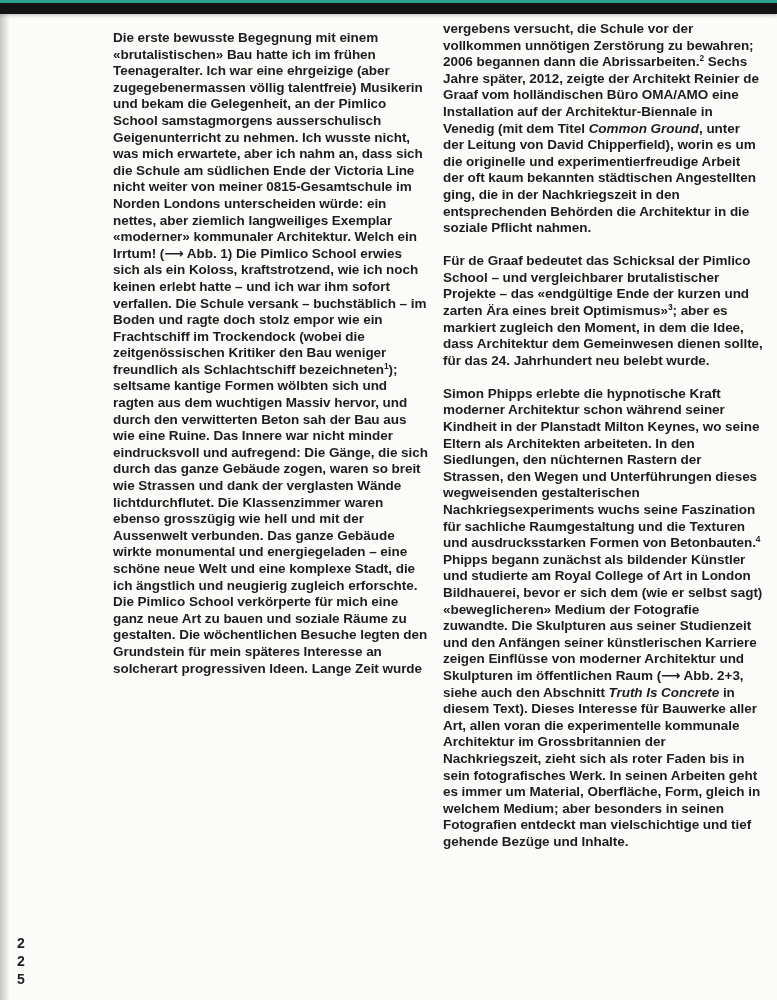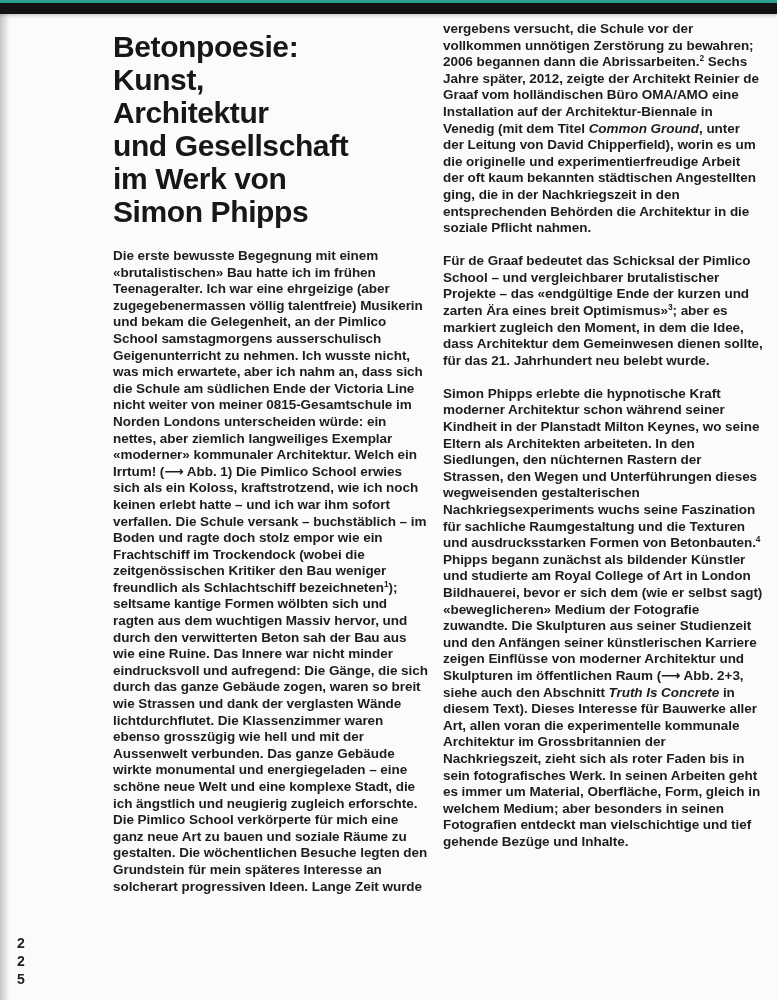--- a/index.html
+++ b/index.html
@@ -40,35 +40,29 @@
   .page-number div{margin:0;}
 </style>
 </head>
 <body>
 
 <div class="top-teal"></div>
 <div class="top-black"></div>
 <div class="edge-shade"></div>
 
 <div class="col col-left">
-  <h1 class="doc-title">Betonpoesie:
-Kunst,
-Architektur
-und Gesellschaft
-im Werk von
-Simon Phipps</h1>
   <div>
       <p><span>Die erste bewusste Begegnung mit einem «brutalistischen» Bau hatte ich im frühen Teenageralter. Ich war eine ehrgeizige (aber zugegebenermassen völlig talentfreie) Musikerin und bekam die Gelegenheit, an der Pimlico School samstagmorgens ausserschulisch Geigenunterricht zu nehmen. Ich wusste nicht, was mich erwartete, aber ich nahm an, dass sich die Schule am südlichen Ende der Victoria Line nicht weiter von meiner 0815-Gesamtschule im Norden Londons unterscheiden würde: ein nettes, aber ziemlich langweiliges Exemplar «moderner» kommunaler Architektur. Welch ein Irrtum! (⟶ Abb. 1) Die Pimlico School erwies sich als ein Koloss, kraftstrotzend, wie ich noch keinen erlebt hatte – und ich war ihm sofort verfallen. Die Schule versank – buchstäblich – im Boden und ragte doch stolz empor wie ein Frachtschiff im Trockendock (wobei die zeitgenössischen Kritiker den Bau weniger freundlich als Schlachtschiff bezeichneten</span><sup>1</sup><span>); seltsame kantige Formen wölbten sich und ragten aus dem wuchtigen Massiv hervor, und durch den verwitterten Beton sah der Bau aus wie eine Ruine. Das Innere war nicht minder eindrucksvoll und aufregend: Die Gänge, die sich durch das ganze Gebäude zogen, waren so breit wie Strassen und dank der verglasten Wände lichtdurchflutet. Die Klassenzimmer waren ebenso grosszügig wie hell und mit der Aussenwelt verbunden. Das ganze Gebäude wirkte monumental und energiegeladen – eine schöne neue Welt und eine komplexe Stadt, die ich ängstlich und neugierig zugleich erforschte. Die Pimlico School verkörperte für mich eine ganz neue Art zu bauen und soziale Räume zu gestalten. Die wöchentlichen Besuche legten den Grundstein für mein späteres Interesse an solcherart progressiven Ideen. Lange Zeit wurde</span></p>
     </div>
 </div>
 
 <div class="col col-right">
   <div>
       <p><span>vergebens versucht, die Schule vor der vollkommen unnötigen Zerstörung zu bewahren; 2006 begannen dann die Abrissarbeiten.</span><sup>2</sup><span> Sechs Jahre später, 2012, zeigte der Architekt Reinier de Graaf vom holländischen Büro OMA/AMO eine Installation auf der Architektur-Biennale in Venedig (mit dem Titel </span><em>Common Ground</em><span>, unter der Leitung von David Chipperfield), worin es um die originelle und experimentierfreudige Arbeit der oft kaum bekannten städtischen Angestellten ging, die in der Nachkriegszeit in den entsprechenden Behörden die Architektur in die soziale Pflicht nahmen.</span></p>
-      <p><span>Für de Graaf bedeutet das Schicksal der Pimlico School – und vergleichbarer brutalistischer Projekte – das «endgültige Ende der kurzen und zarten Ära eines breit Optimismus»</span><sup>3</sup><span>; aber es markiert zugleich den Moment, in dem die Idee, dass Architektur dem Gemeinwesen dienen sollte, für das 21. Jahrhundert neu belebt wurde.</span></p>
+      <p><span>Für de Graaf bedeutet das Schicksal der Pimlico School – und vergleichbarer brutalistischer Projekte – das «endgültige Ende der kurzen und zarten Ära eines breit Optimismus»</span><sup>3</sup><span>; aber es markiert zugleich den Moment, in dem die Idee, dass Architektur dem Gemeinwesen dienen sollte, für das 24. Jahrhundert neu belebt wurde.</span></p>
       <p><span>Simon Phipps erlebte die hypnotische Kraft moderner Architektur schon während seiner Kindheit in der Planstadt Milton Keynes, wo seine Eltern als Architekten arbeiteten. In den Siedlungen, den nüchternen Rastern der Strassen, den Wegen und Unterführungen dieses wegweisenden gestalterischen Nachkriegsexperiments wuchs seine Faszination für sachliche Raumgestaltung und die Texturen und ausdrucksstarken Formen von Betonbauten.</span><sup>4</sup><span> Phipps begann zunächst als bildender Künstler und studierte am Royal College of Art in London Bildhauerei, bevor er sich dem (wie er selbst sagt) «beweglicheren» Medium der Fotografie zuwandte. Die Skulpturen aus seiner Studienzeit und den Anfängen seiner künstlerischen Karriere zeigen Einflüsse von moderner Architektur und Skulpturen im öffentlichen Raum (⟶ Abb. 2+3, siehe auch den Abschnitt </span><em>Truth Is Concrete</em><span> in diesem Text). Dieses Interesse für Bauwerke aller Art, allen voran die experimentelle kommunale Architektur im Grossbritannien der Nachkriegszeit, zieht sich als roter Faden bis in sein fotografisches Werk. In seinen Arbeiten geht es immer um Material, Oberfläche, Form, gleich in welchem Medium; aber besonders in seinen Fotografien entdeckt man vielschichtige und tief gehende Bezüge und Inhalte.</span></p>
     </div>
 </div>
 
 <div class="page-number">
   <div>2</div>
   <div>2</div>
   <div>5</div>
 </div>
 

